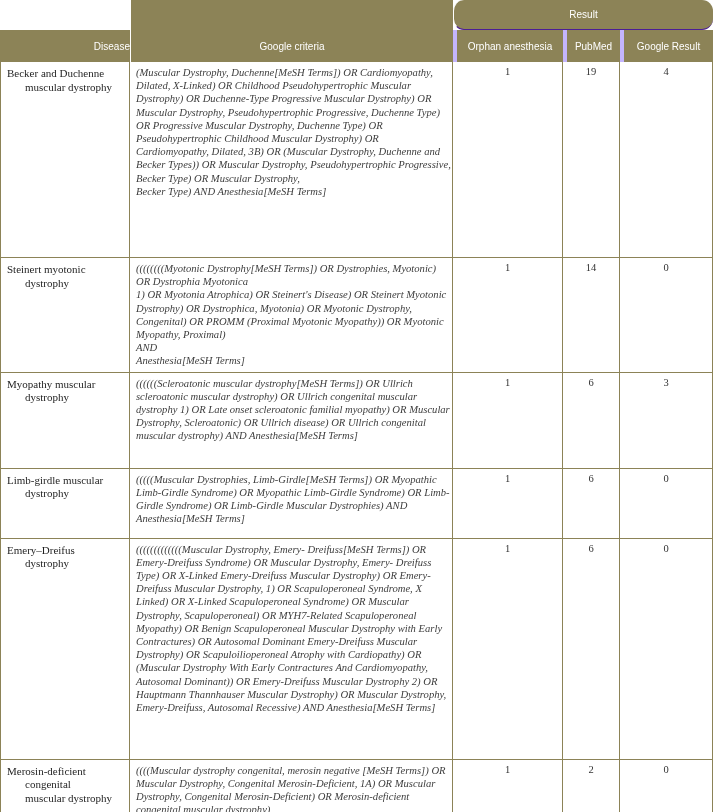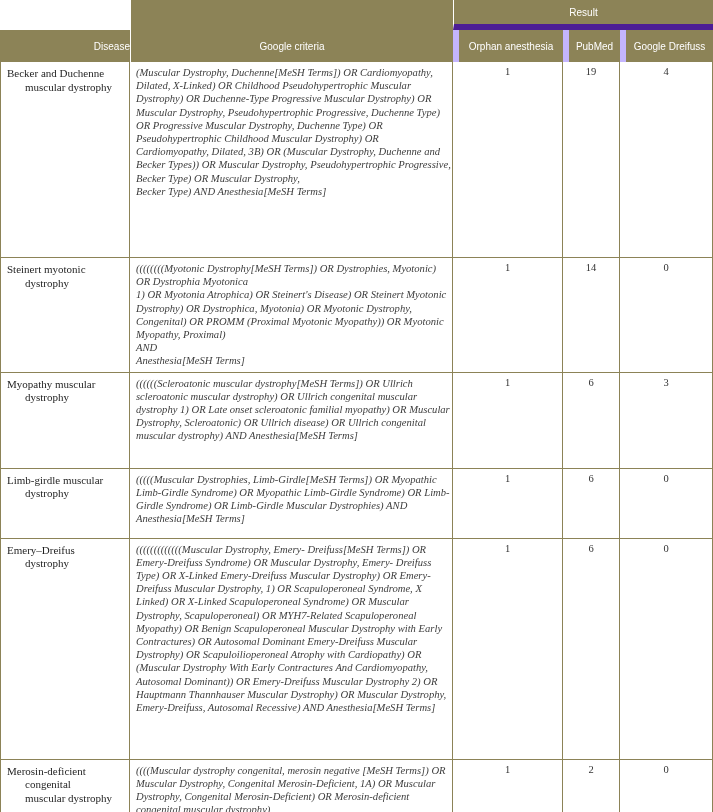--- a/index.html
+++ b/index.html
@@ -30,26 +30,27 @@
   tr.hr2 { height: 32px; }
   th.corner { background: #ffffff; }
   th.crit-h {
     border-left: 1px solid #ffffff;
     vertical-align: bottom;
     text-align: center;
     padding-bottom: 10px;
   }
   th.result-h {
     border-left: 1px solid #ffffff;
-    border-bottom: 6px solid #4c1d95;
+    border-bottom: 1px solid #4c1d95;
     text-align: center;
     vertical-align: middle;
+    border-radius: 11px;
   }
   th.sub-h {
-    border-left: 6px solid #c4b5fd;
+    border-left: 4px solid #c4b5fd;
     text-align: center;
     vertical-align: middle;
   }
   th.disease-h {
     text-align: right;
     vertical-align: middle;
     padding-left: 6px;
   }
 
   
@@ -104,21 +105,21 @@
   <thead>
     <tr class="hr1">
       <th class="corner"></th>
       <th class="crit-h" rowspan="2">Google criteria</th>
       <th class="result-h" colspan="3">Result</th>
     </tr>
     <tr class="hr2">
       <th class="disease-h">Disease</th>
       <th class="sub-h">Orphan anesthesia</th>
       <th class="sub-h">PubMed</th>
-      <th class="sub-h">Google Dreifuss</th>
+      <th class="sub-h">Google Result</th>
     </tr>
   </thead>
   <tbody>
     <tr>
       <td class="disease">Becker and Duchenne
 muscular dystrophy</td>
       <td class="criteria">(Muscular Dystrophy, Duchenne[MeSH Terms]) OR Cardiomyopathy, Dilated, X-Linked) OR Childhood Pseudohypertrophic Muscular Dystrophy) OR Duchenne-Type Progressive Muscular Dystrophy) OR Muscular Dystrophy, Pseudohypertrophic Progressive, Duchenne Type) OR Progressive Muscular Dystrophy, Duchenne Type) OR Pseudohypertrophic Childhood Muscular Dystrophy) OR Cardiomyopathy, Dilated, 3B) OR (Muscular Dystrophy, Duchenne and Becker Types)) OR Muscular Dystrophy, Pseudohypertrophic Progressive, Becker Type) OR Muscular Dystrophy,
 Becker Type) AND Anesthesia[MeSH Terms]</td>
       <td class="num">1</td>
       <td class="num">19</td>

